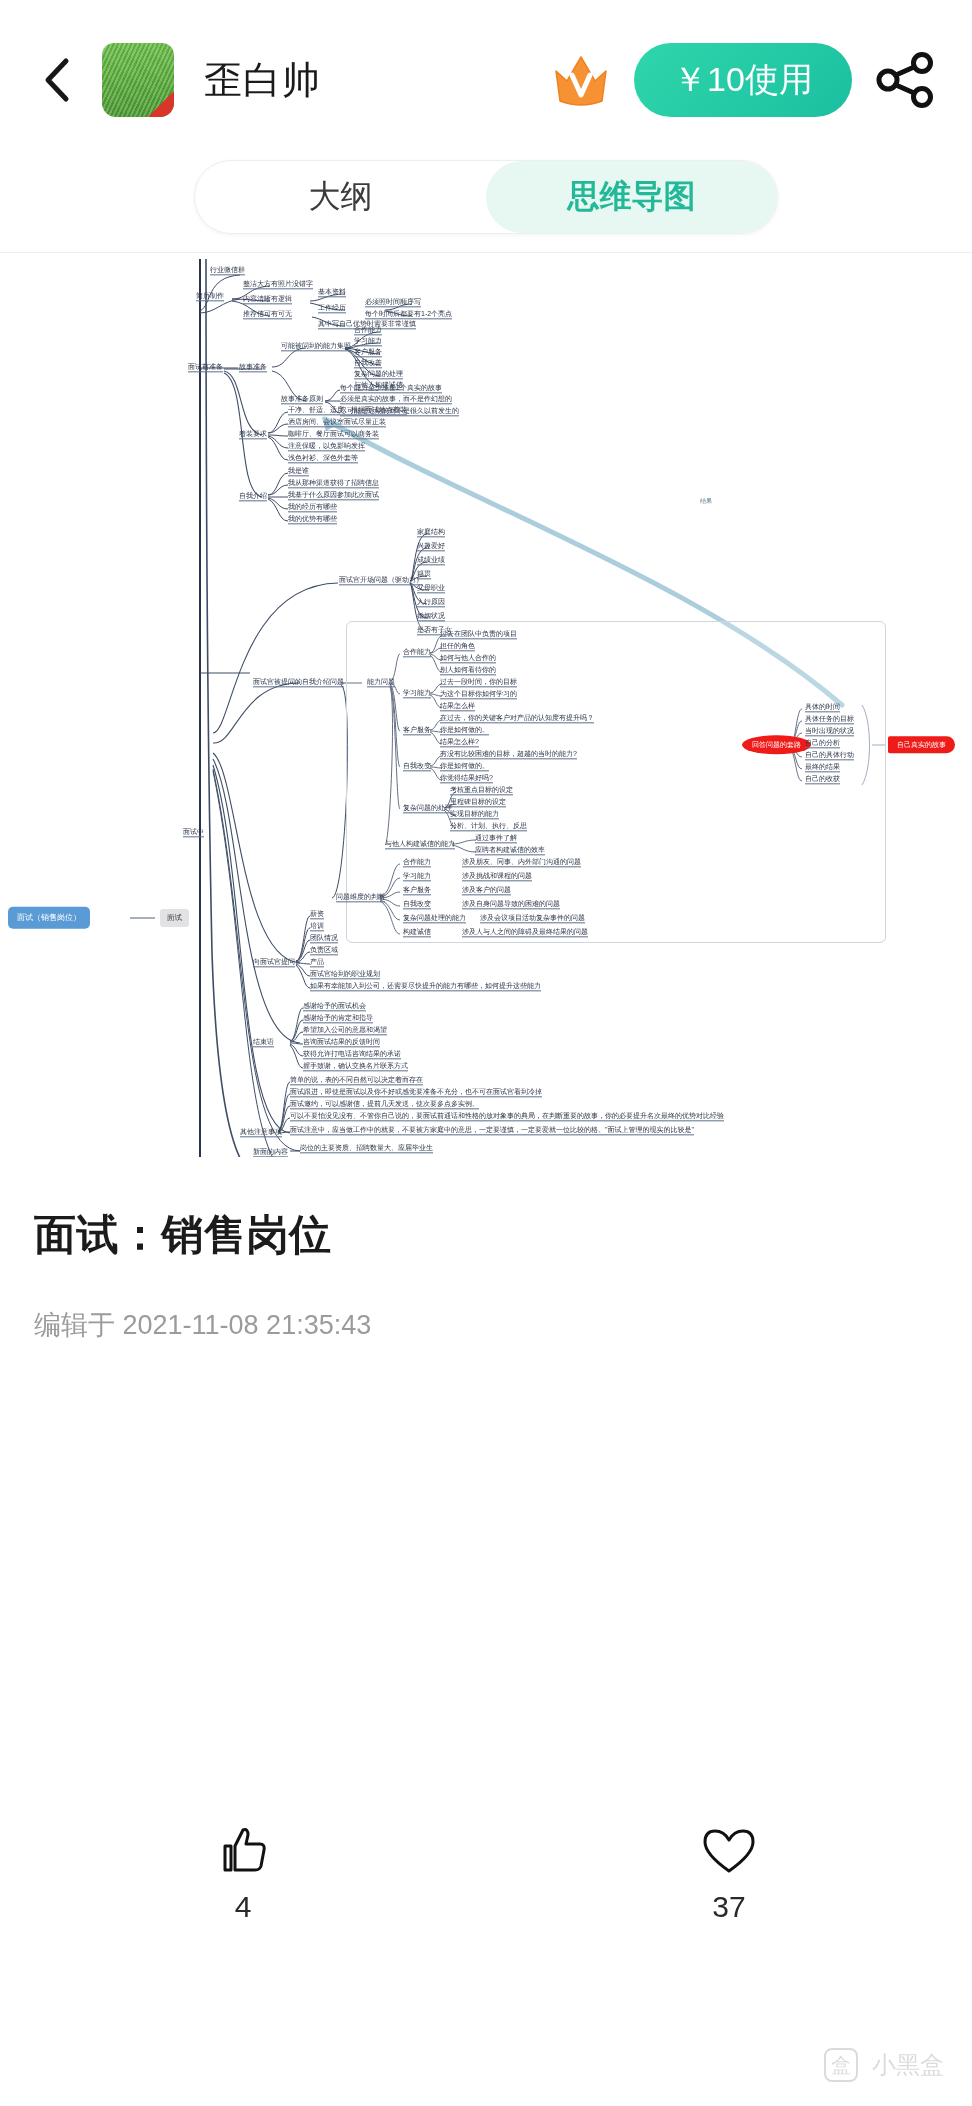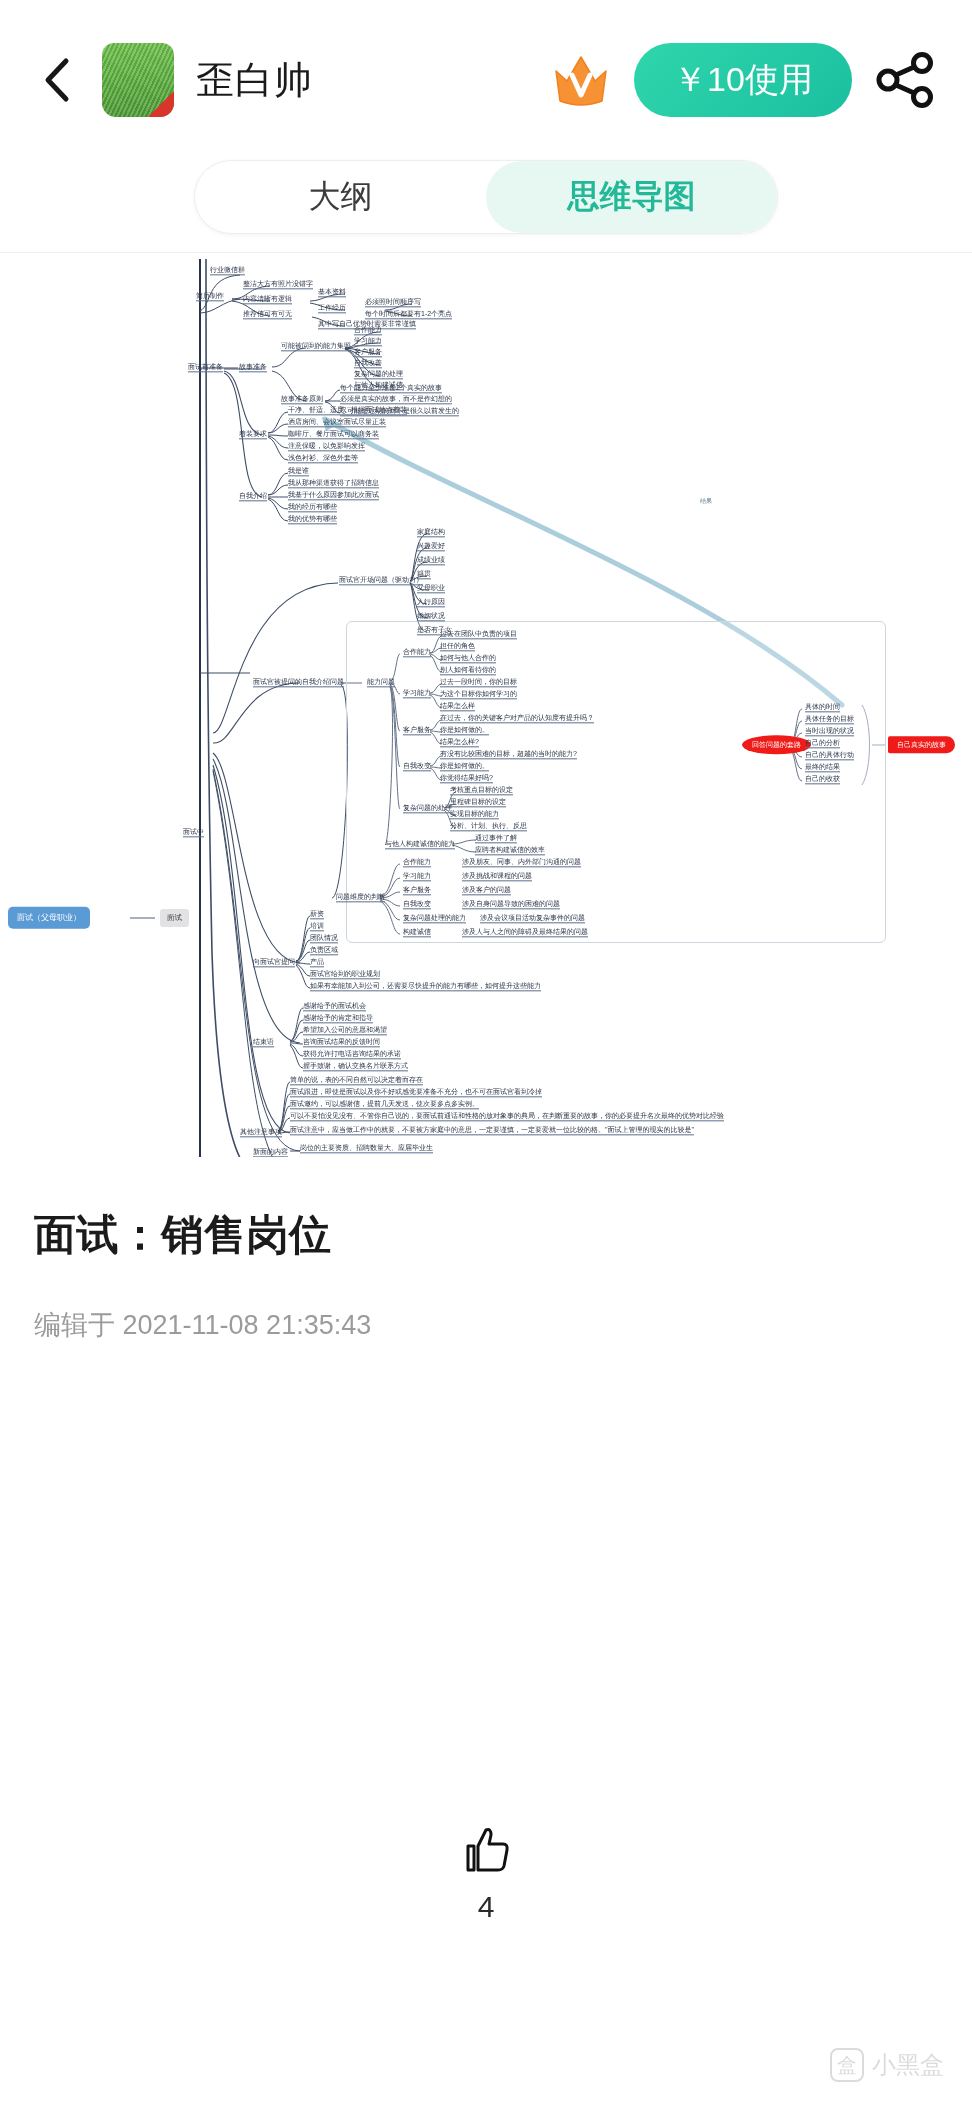--- a/index.html
+++ b/index.html
@@ -47,20 +47,21 @@
   }
   .avatar-badge {
     position:absolute; right:3px; bottom:2px;
     font-size: 10px; color: #ffe07a; line-height:1;
   }
   .author-name {
     font-size: 38px;
     color: #1a1a1a;
     letter-spacing: 1px;
     white-space: nowrap;
+    margin-left: 8px;
   }
   .header-spacer { flex: 1 1 auto; }
   .crown {
     width: 62px; height: 62px;
     position: relative; flex: none;
     display:flex; align-items:center; justify-content:center;
   }
   .vip-btn {
     height: 74px;
     min-width: 218px;
@@ -212,21 +213,21 @@
     right: 28px; bottom: 24px;
     display:flex; align-items:center; gap:8px;
     opacity:.30;
   }
   .wm-box {
     width:34px; height:34px; border-radius:8px;
     border:2px solid #8a8a8a;
     display:flex;align-items:center;justify-content:center;
     font-size:20px; color:#8a8a8a;
   }
-  .wm-text { font-size:24px; color:#8a8a8a; }
+  .wm-text { font-size:24px; color:#8a8a8a;margin-left:6px; }
 </style>
 </head>
 <body>
 
 <div class="header">
   <div class="back-btn">
     <svg width="30" height="48" viewBox="0 0 30 48">
       <polyline points="24,5 6,24 24,43" fill="none" stroke="#171717" stroke-width="5" stroke-linecap="round" stroke-linejoin="round"></polyline>
     </svg>
   </div>
@@ -414,21 +415,21 @@
       <path d="M290 928 C296 930 296 939 300 939" fill="none" stroke="#3e4d66" stroke-width="1"></path>
       <path d="M290 929 C296 934 296 951 300 951" fill="none" stroke="#3e4d66" stroke-width="1"></path>
 
       <path d="M325 166 C470 250 700 330 842 452" fill="none" stroke="#a6cada" stroke-width="5" stroke-linecap="round" opacity=".95"></path>
       <polygon points="322,164 340,170 326,178" fill="#a6cada"></polygon>
       <text x="700" y="250" font-size="6" fill="#5f7d8c" font-family="Liberation Sans, sans-serif">结果</text>
     </svg>
 
     <div class="group-box" style="left:346px; top:368px; width:540px; height:322px;"></div>
 
-    <div class="node root" style="left:8px; top:665px;">面试（父母职业）</div>
+    <div class="node root" style="left:8px; top:665px;">面试（销售岗位）</div>
     <div class="node gray" style="left:160px; top:665px;">面试</div>
 
     <div id="node-layer">
         <div class="node" style="left: 210px; top: 18px;">行业微信群</div>
         <div class="node" style="left: 196px; top: 44px;">简历制作</div>
         <div class="node" style="left: 243px; top: 32px;">整洁大方有照片没错字</div>
         <div class="node" style="left: 243px; top: 47px;">内容清晰有逻辑</div>
         <div class="node" style="left: 318px; top: 40px;">基本资料</div>
         <div class="node" style="left: 318px; top: 56px;">工作经历</div>
         <div class="node" style="left: 365px; top: 50px;">必须照时间顺序写</div>
@@ -554,18 +555,26 @@
 <div class="actions">
   <div class="action">
     <div class="glyph">
       <svg width="52" height="52" viewBox="0 0 52 52">
         <path d="M14 22 L14 46 L8 46 L8 22 Z" fill="none" stroke="#111" stroke-width="3" stroke-linejoin="round"></path>
         <path d="M18 22 L26 6 Q31 4 31 11 L29 20 L43 20 Q48 20 47 26 L44 42 Q43 46 38 46 L18 46 Z" fill="none" stroke="#111" stroke-width="3" stroke-linejoin="round"></path>
       </svg>
     </div>
     <div class="count">4</div>
   </div>
+  <div class="action">
+    <div class="glyph">
+      <svg width="54" height="50" viewBox="0 0 54 50">
+        <path d="M27 45 C10 33 3 24 3 16 Q3 5 13 5 Q22 5 27 14 Q32 5 41 5 Q51 5 51 16 C51 24 44 33 27 45 Z" fill="none" stroke="#111" stroke-width="3" stroke-linejoin="round"></path>
+      </svg>
+    </div>
+    <div class="count">37</div>
+  </div>
 </div>
 
 <div class="watermark">
   <div class="wm-box">盒</div>
   <div class="wm-text">小黑盒</div>
 </div>
 
 </body></html>

